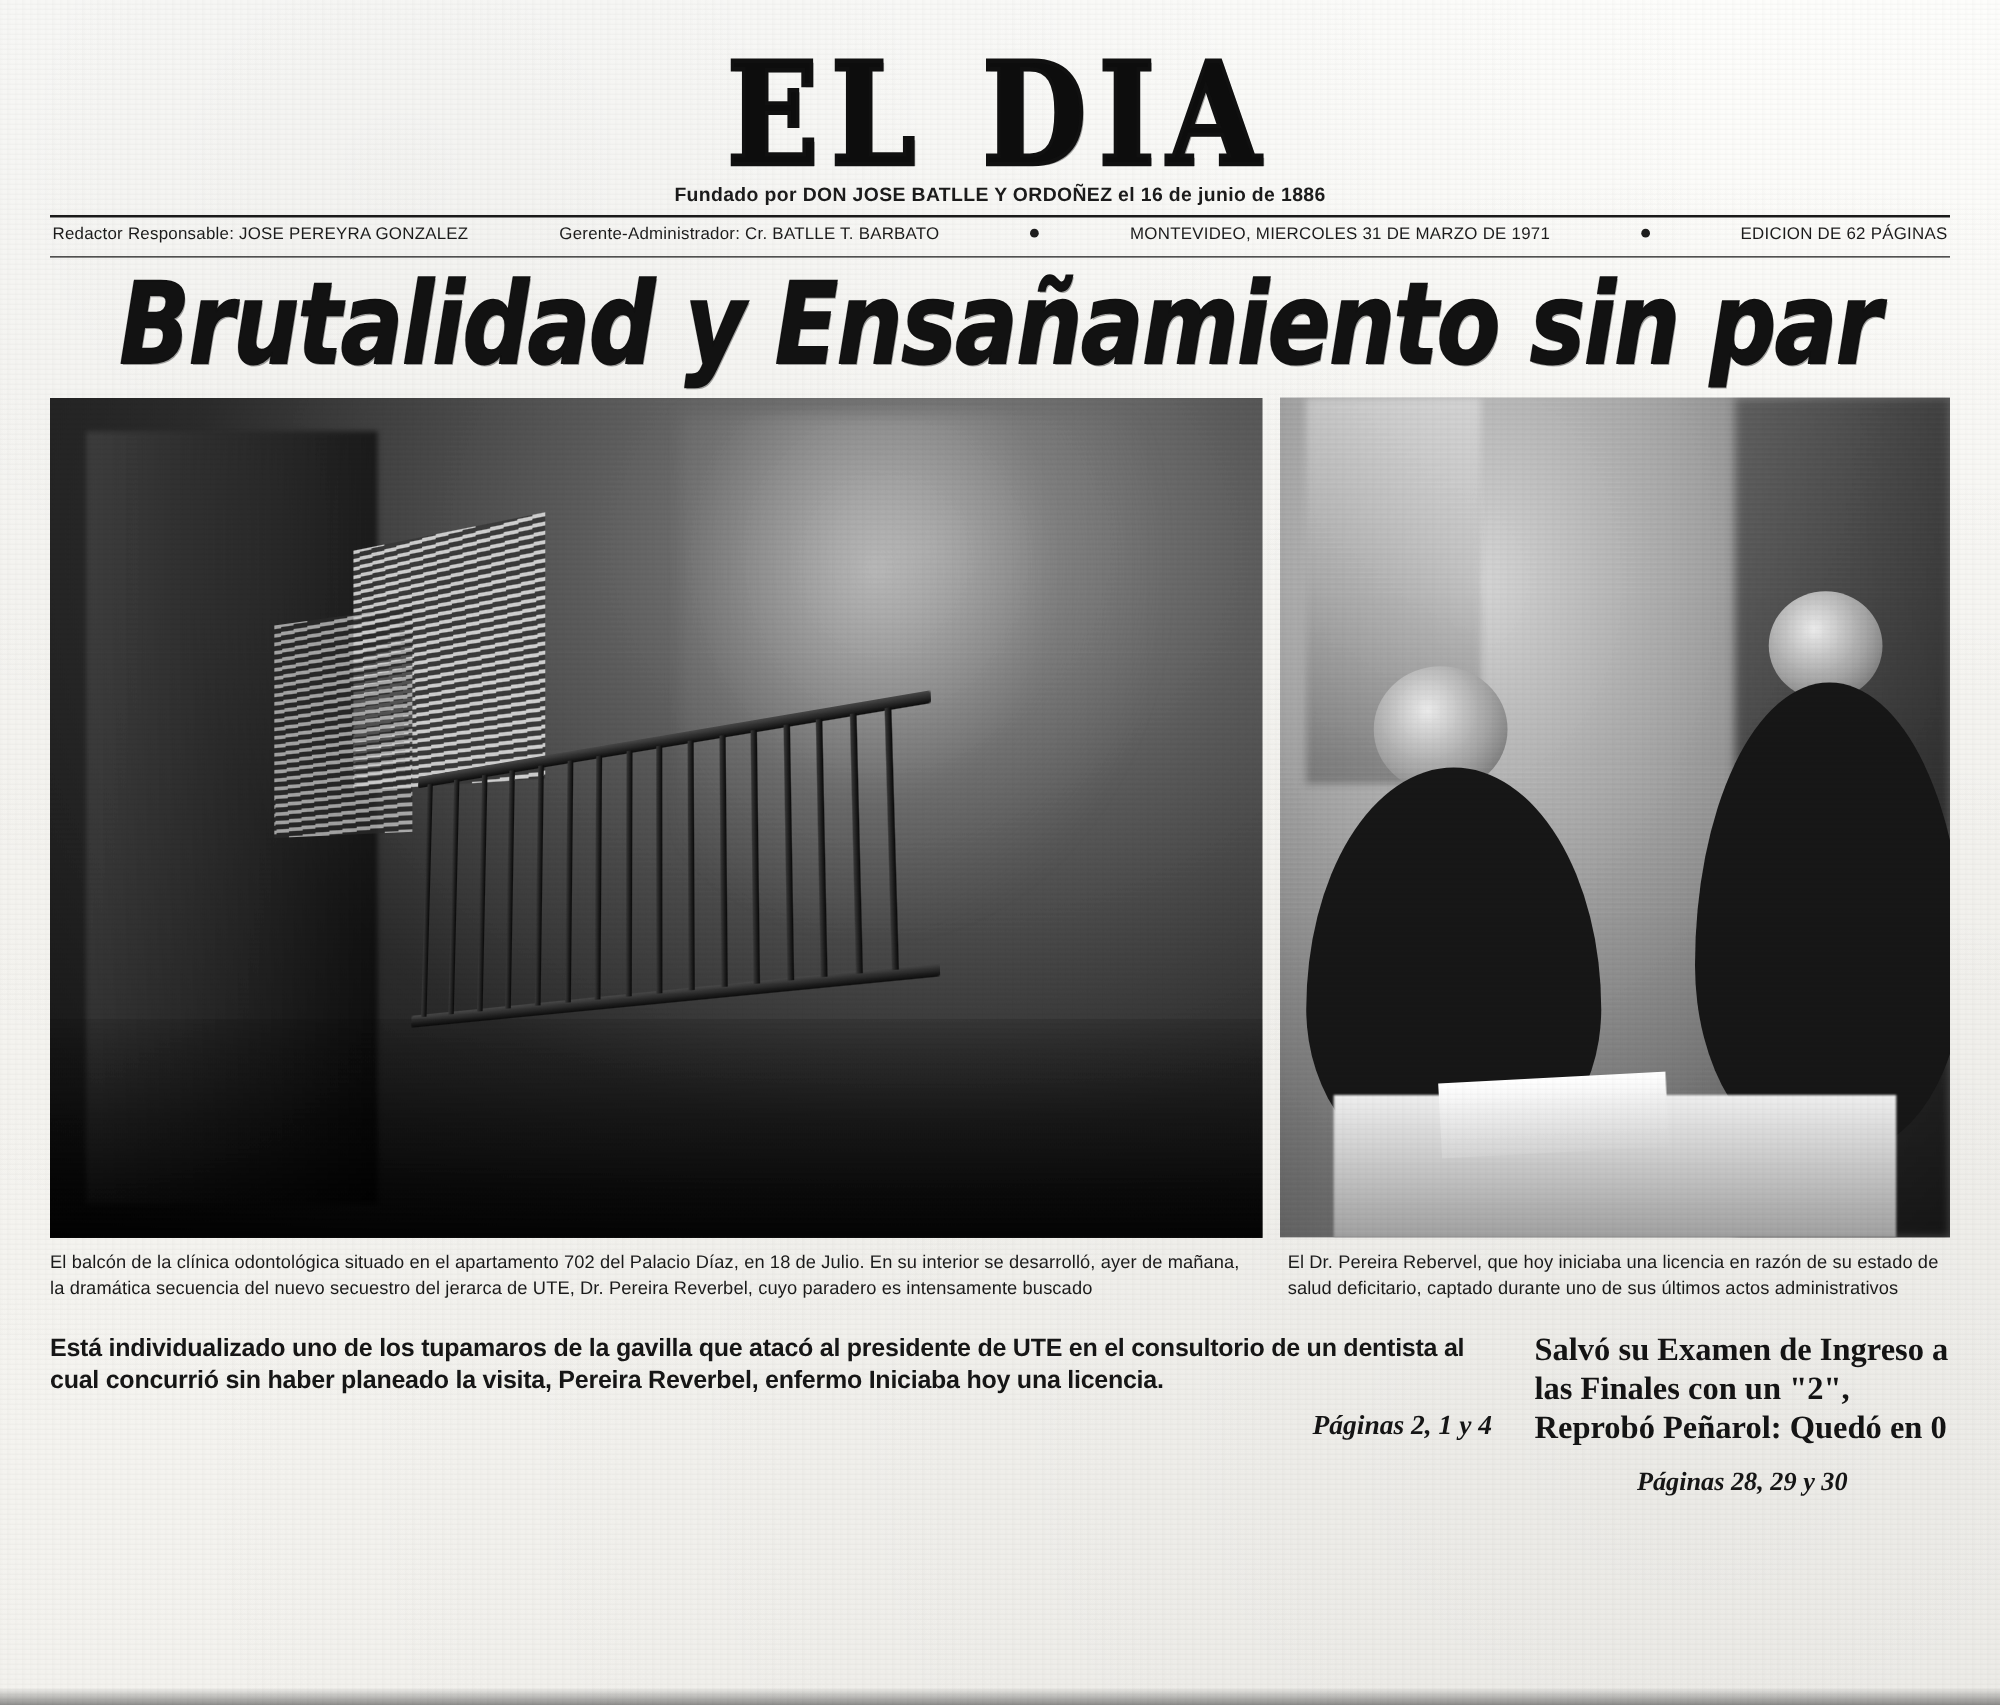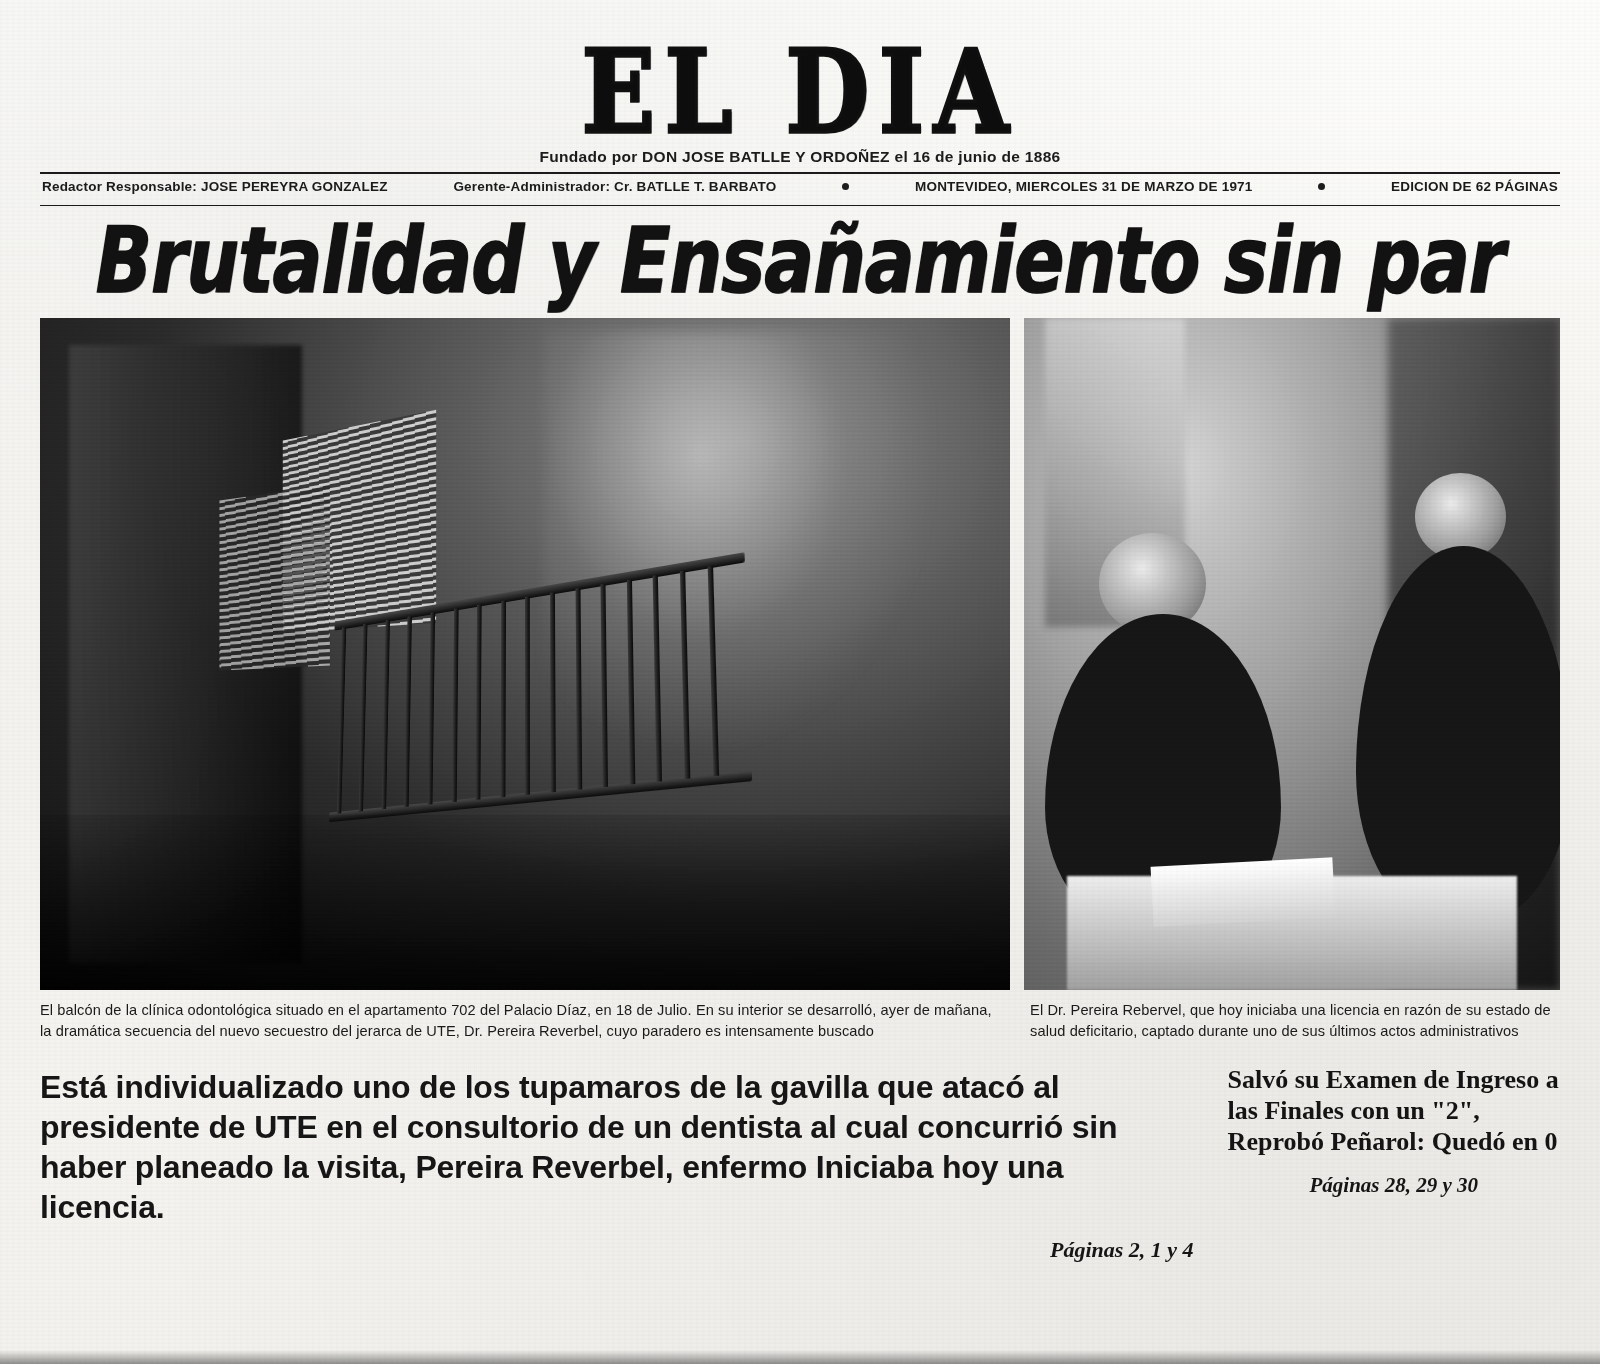--- a/index.html
+++ b/index.html
@@ -75,21 +75,21 @@
     margin: 6px 0 0 0;
   }
   .rule.thin { border-top-width: 1px; }
 
   .credits {
     display: flex;
     align-items: center;
     justify-content: space-between;
     font-family: "Liberation Sans", sans-serif;
     font-size: 13.5px;
-    font-weight: 700;
+    font-weight: 400;
     letter-spacing: .2px;
     color: #1b1b1b;
     padding: 5px 2px 5px 2px;
     text-align: center;
   }
   .credits .dot {
     display: inline-block;
     width: 7px; height: 7px;
     border-radius: 50%;
     background: #1d1d1d;
@@ -265,21 +265,21 @@
     line-height: 1.06;
     color: #131313;
     letter-spacing: -.5px;
     text-shadow: 1px 1px 0 rgba(0,0,0,.3);
     -webkit-text-stroke: .6px #111;
   }
   .subhead .l2 { display:block; }
   .deck {
     font-family: "Liberation Sans", sans-serif;
     font-weight: 600;
-    font-size: 32px;
+    font-size: 20px;
     line-height: 1.25;
     color: #161616;
     margin-top: 14px;
     letter-spacing: -.2px;
   }
   .pages-ref {
     font-family: "Liberation Serif", serif;
     font-weight: 700;
     font-style: italic;
     font-size: 22px;

